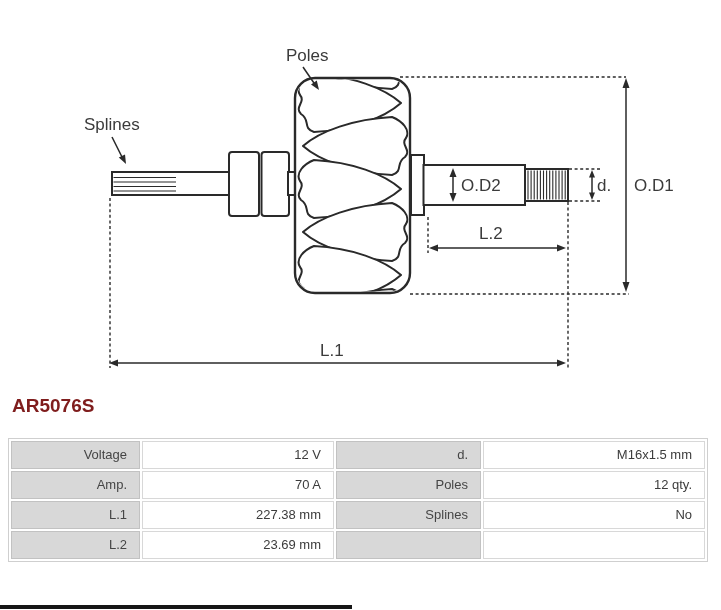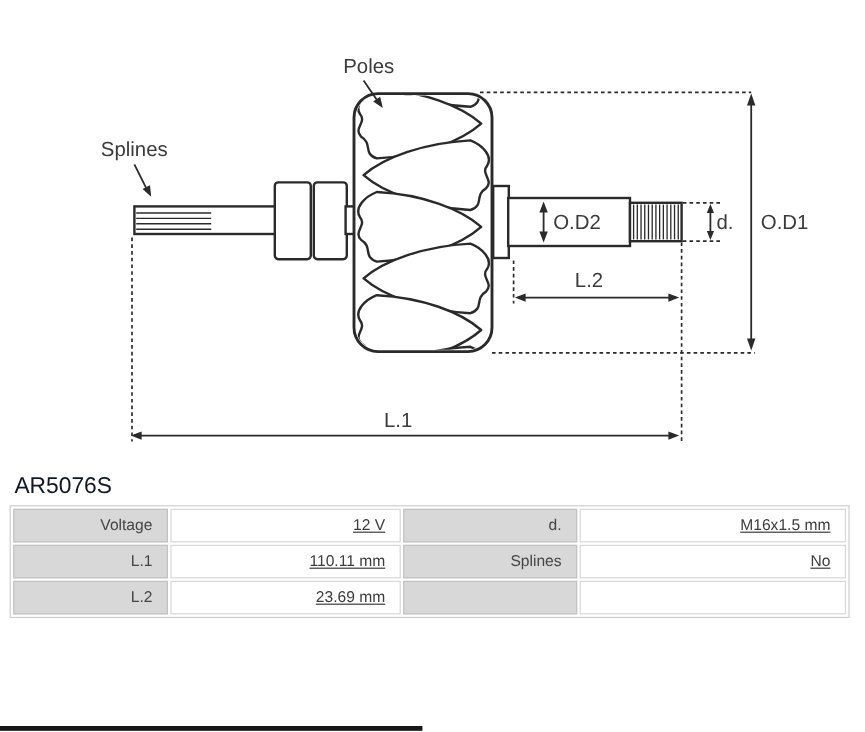--- a/index.html
+++ b/index.html
@@ -1,24 +1,24 @@
 <!DOCTYPE html>
 <html><head>
 <meta charset="utf-8">
 <style>
   html,body{margin:0;padding:0;background:#ffffff;}
   body{width:721px;height:610px;overflow:hidden;font-family:"Liberation Sans",sans-serif;position:relative;}
   .diagram-wrap{width:721px;height:394px;}
   svg{display:block;}
   svg text{font-family:"Liberation Sans",sans-serif;font-size:17px;fill:#3b3b3b;}
-  .part-title{margin:2px 0 5px 12px;font-size:19px;font-weight:normal;color:#0f172a;line-height:20px;}
+  .part-title{margin:2px 0 22px 12px;font-size:19px;font-weight:bold;color:#7f1d1d;line-height:20px;}
   table.spec{margin-left:8px;width:628px;border-collapse:separate;border-spacing:2px;border:1px solid #cfcfcf;table-layout:fixed;}
   table.spec td{font-size:13px;line-height:20px;padding:3px 12px 3px 3px;text-align:right;overflow:hidden;white-space:nowrap;}
   td.lbl{background:#d8d8d8;border:1px solid #c2c2c2;color:#454545;}
-  td.val{background:#ffffff;border:1px solid #d8d8d8;color:#3c3c3c;text-decoration:underline;}
+  td.val{background:#ffffff;border:1px solid #d8d8d8;color:#3c3c3c;}
   col.c1{width:129px;} col.c2{width:192px;} col.c3{width:145px;} col.c4{width:222px;}
   .bottom-bar{position:absolute;left:0;top:605px;width:352px;height:4px;background:#161616;}
 </style>
 </head>
 <body>
 
 <div class="diagram-wrap">
 <svg width="721" height="394" viewBox="0 0 721 394">
   <defs>
     <clipPath id="bodyClip">
@@ -144,22 +144,28 @@
       <col class="c4">
     </colgroup>
   <tbody>
     <tr>
       <td class="lbl">Voltage</td>
       <td class="val">12 V</td>
       <td class="lbl">d.</td>
       <td class="val">M16x1.5 mm</td>
     </tr>
     <tr>
+      <td class="lbl">Amp.</td>
+      <td class="val">70 A</td>
+      <td class="lbl">Poles</td>
+      <td class="val">12 qty.</td>
+    </tr>
+    <tr>
       <td class="lbl">L.1</td>
-      <td class="val">110.11 mm</td>
+      <td class="val">227.38 mm</td>
       <td class="lbl">Splines</td>
       <td class="val">No</td>
     </tr>
     <tr>
       <td class="lbl">L.2</td>
       <td class="val">23.69 mm</td>
       <td class="lbl"></td>
       <td class="val"></td>
     </tr>
   </tbody>

